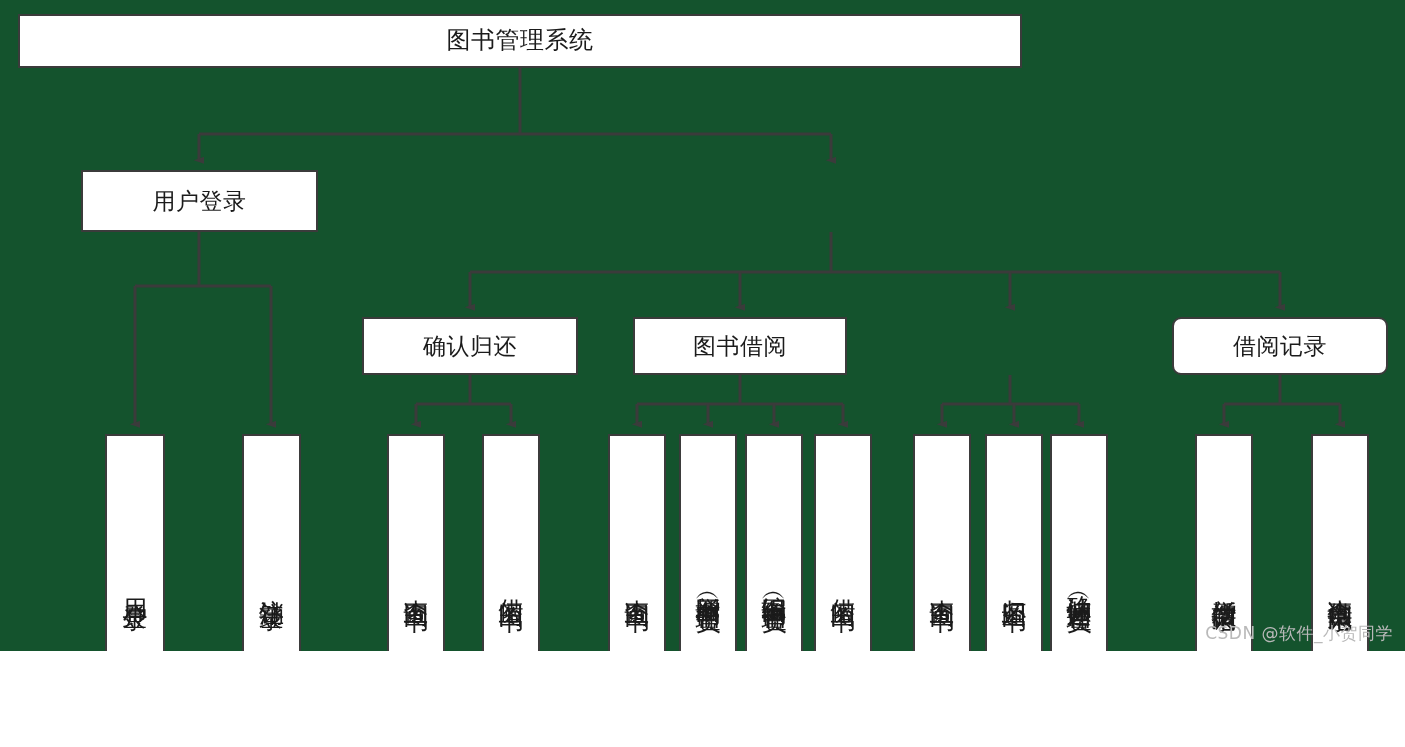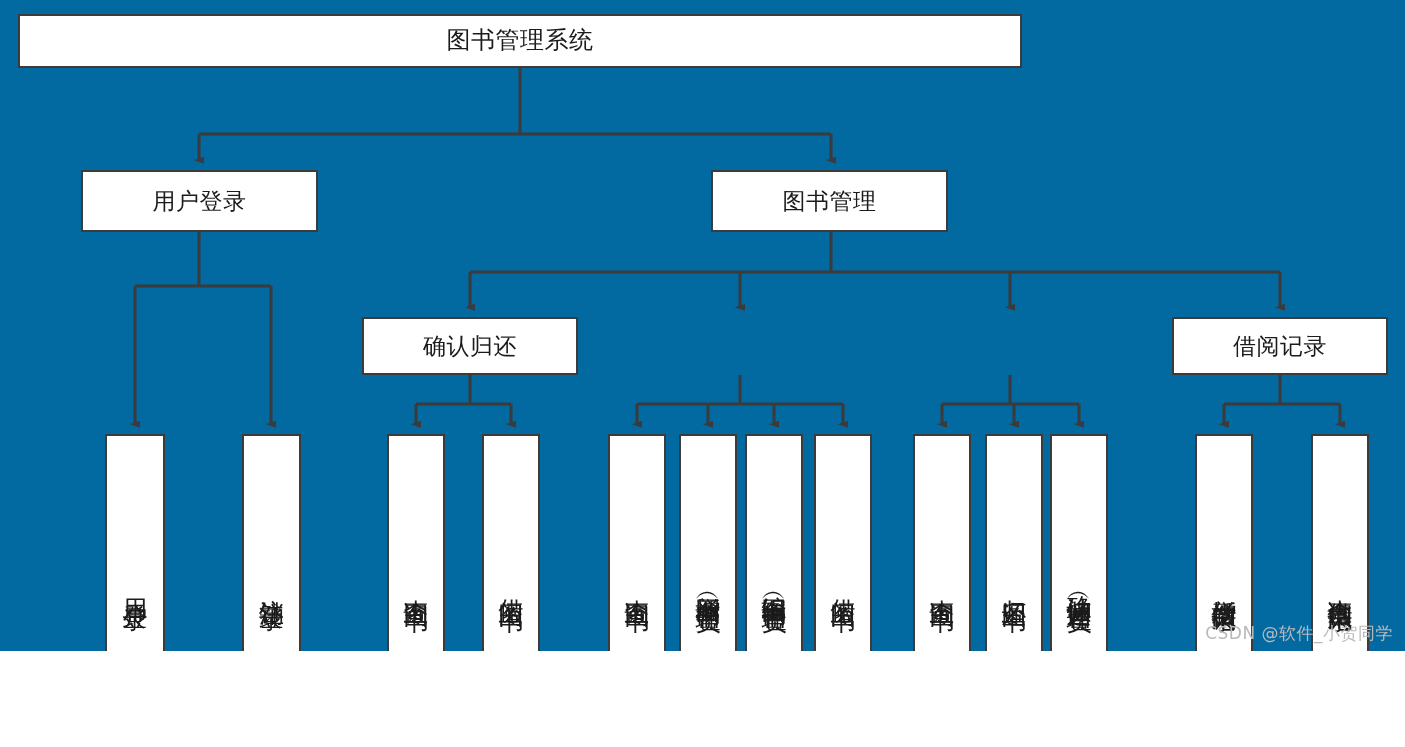--- a/index.html
+++ b/index.html
@@ -8,21 +8,21 @@
     padding: 0;
     background: #ffffff;
   }
   body {
     font-family: "DejaVu Sans", "Liberation Sans", sans-serif;
   }
   #canvas {
     position: relative;
     width: 1405px;
     height: 651px;
-    background: #0369a1;
+    background: #14532d;
     overflow: hidden;
   }
   svg.connectors {
     position: absolute;
     left: 0;
     top: 0;
     width: 1405px;
     height: 747px;
     pointer-events: none;
   }
@@ -133,28 +133,28 @@
     </g>
   </svg>
 
   <div class="node h root" style="left:18px; top:14px; width:1004px; height:54px;">
     <span class="label">图书管理系统</span>
   </div>
 
   <div class="node h" style="left:81px; top:170px; width:237px; height:62px;">
     <span class="label">用户登录</span>
   </div>
-  <div class="node h" style="left:711px; top:170px; width:237px; height:62px;">
-    <span class="label">图书管理</span>
-  </div>
 
   <div class="node h" style="left:362px; top:317px; width:216px; height:58px;">
     <span class="label">确认归还</span>
   </div>
-  <div class="node h" style="left:1172px; top:317px; width:216px; height:58px;">
+  <div class="node h" style="left:633px; top:317px; width:214px; height:58px;">
+    <span class="label">图书借阅</span>
+  </div>
+  <div class="node h" style="left:1172px; top:317px; width:216px; height:58px;border-radius:9px;">
     <span class="label">借阅记录</span>
   </div>
 
   <div class="node v" style="left:105px; top:434px; width:60px; height:301px;">
     <span class="label">用户登录</span>
   </div>
   <div class="node v" style="left:242px; top:434px; width:59px; height:301px;">
     <span class="label">注销登录</span>
   </div>
 

